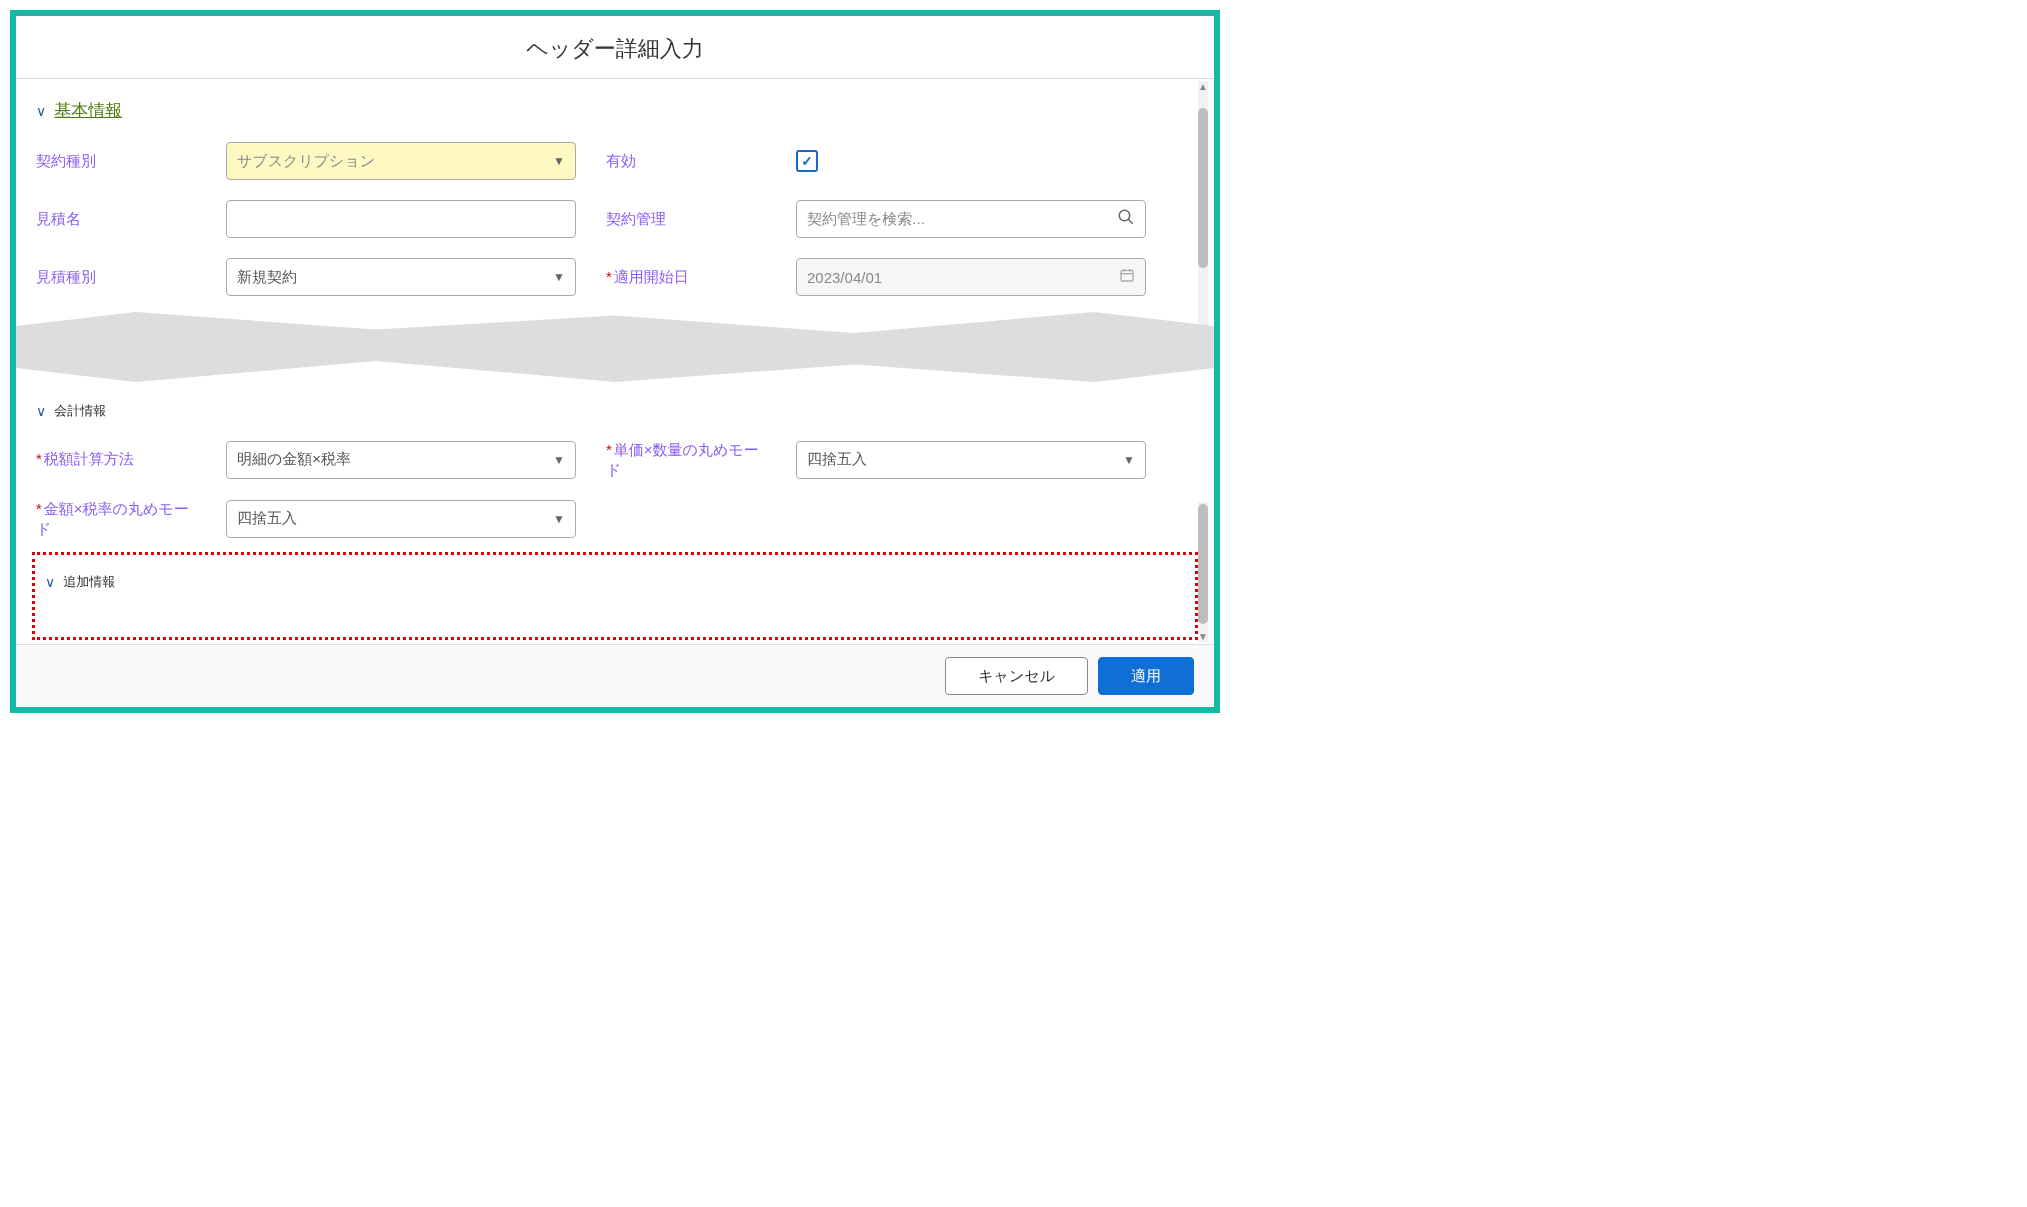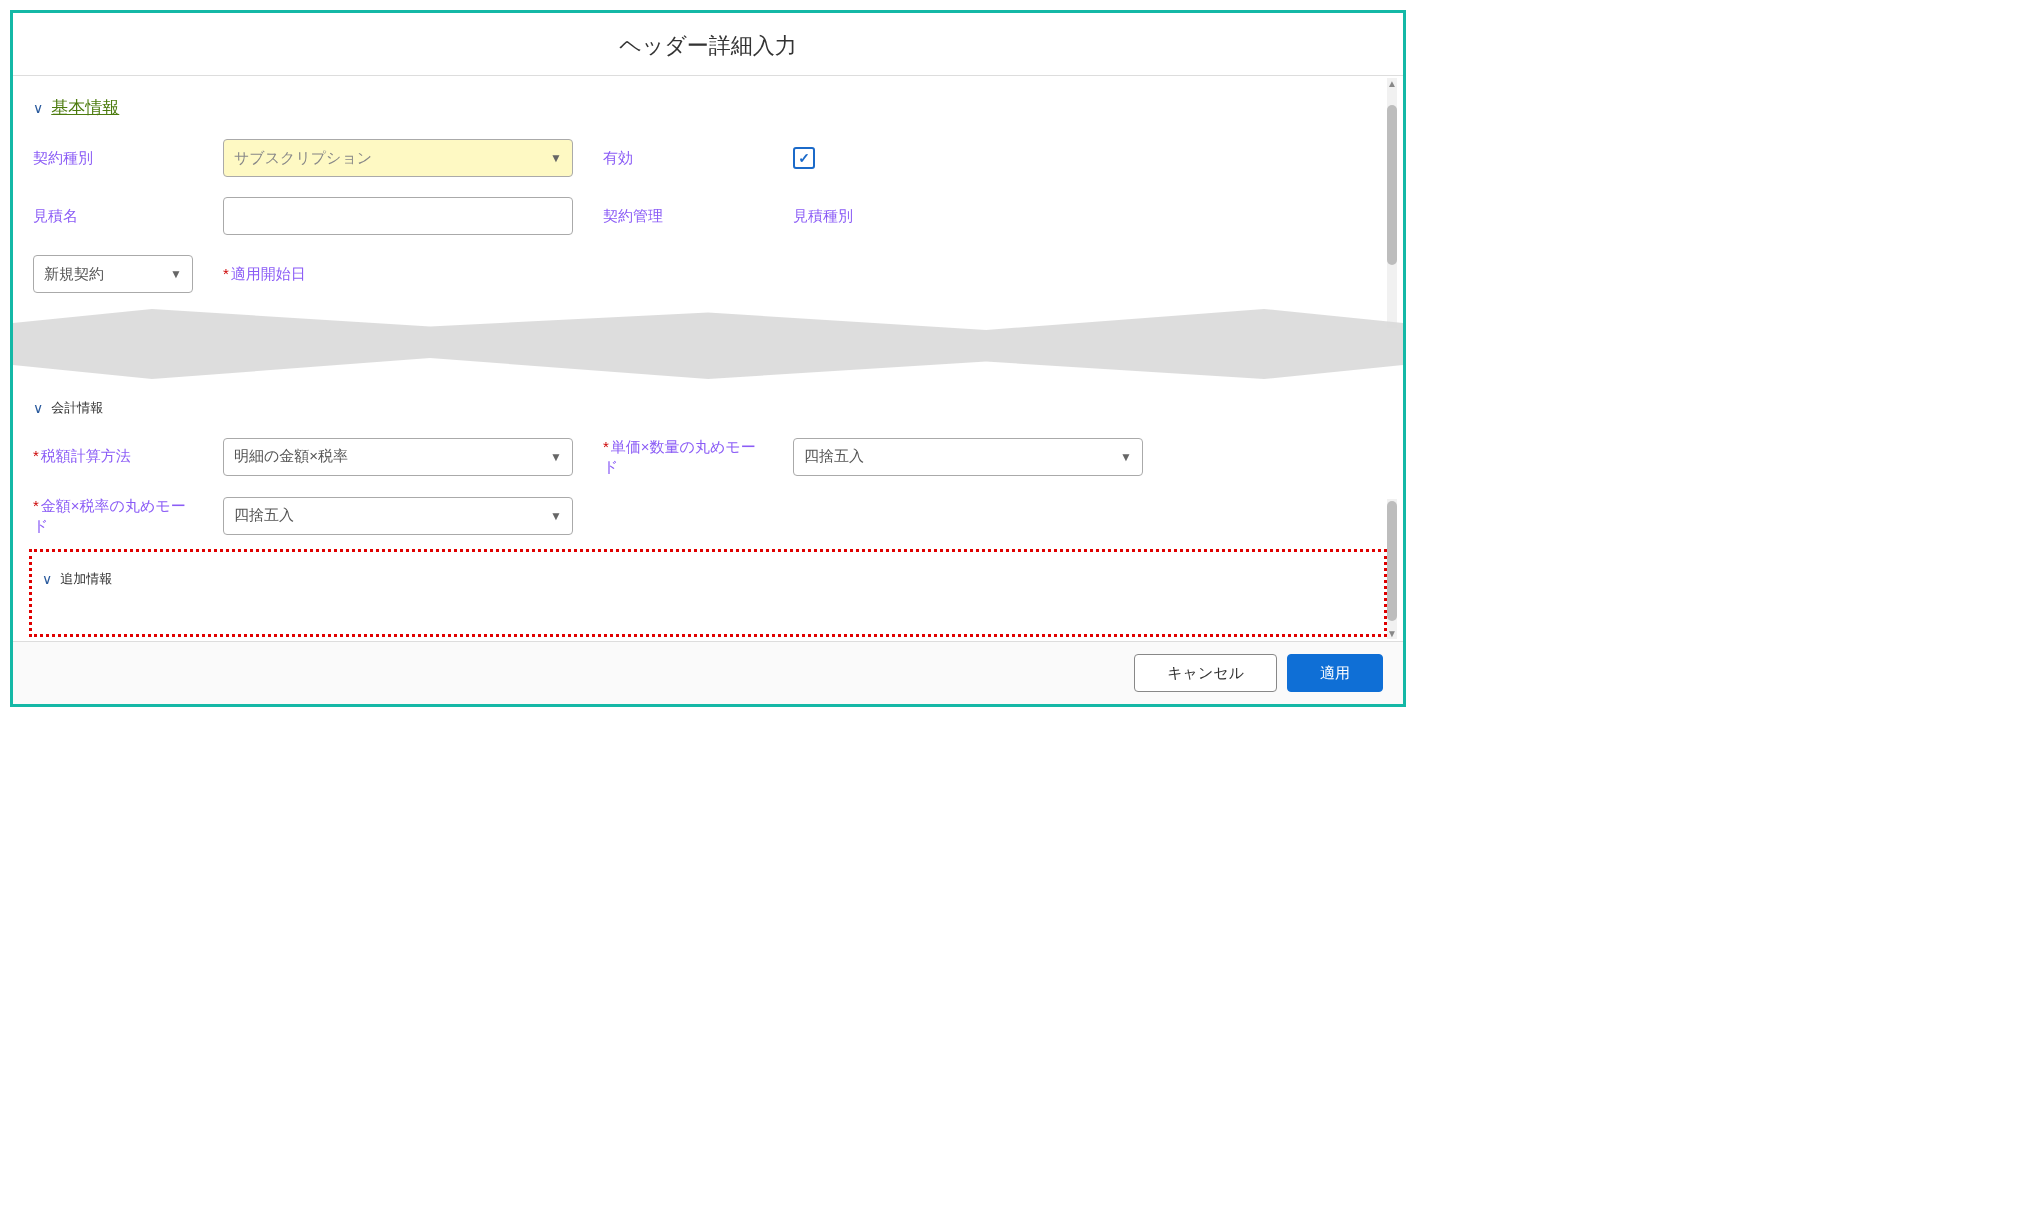--- a/index.html
+++ b/index.html
@@ -6,23 +6,23 @@
       box-sizing: border-box;
       margin: 0;
       padding: 0;
       font-family: "Yu Gothic", "Hiragino Sans", "Meiryo", sans-serif;
     }
     body {
       background: #fff;
       padding: 10px;
     }
     .modal {
-      border: 3px solid #14b8a6;
+      border: 6px solid #14b8a6;
       background: #fff;
-      width: 1396px;
+      width: 1210px;
       position: relative;
     }
     .modal-header {
       text-align: center;
       padding: 18px 0 14px;
       border-bottom: 1px solid #ddd;
       font-size: 22px;
       color: #333;
     }
     .modal-body {
@@ -223,28 +223,48 @@
 
         <div class="lbl">有効</div>
         <div>
           <div class="checkbox-wrap">✓</div>
         </div>
 
         <div class="lbl">見積名</div>
         <input class="input" type="text" style="">
 
         <div class="lbl">契約管理</div>
+        <div class="search-input">
+          <span>契約管理を検索...</span>
+          <span class="mag">
+            <svg width="18" height="18" viewBox="0 0 24 24" fill="none" stroke="#666" stroke-width="2">
+                <circle cx="10" cy="10" r="7"></circle>
+                <line x1="21" y1="21" x2="15" y2="15"></line>
+              </svg>
+          </span>
+        </div>
 
         <div class="lbl">見積種別</div>
         <div class="select">
           <span>新規契約</span>
           <span class="caret">▼</span>
         </div>
 
         <div class="lbl req">適用開始日</div>
+        <div class="date-input disabled">
+          <span>2023/04/01</span>
+          <span class="cal">
+            <svg width="16" height="16" viewBox="0 0 24 24" fill="#aaa">
+                <rect x="3" y="5" width="18" height="16" rx="2" fill="none" stroke="#aaa" stroke-width="2"></rect>
+                <line x1="3" y1="10" x2="21" y2="10" stroke="#aaa" stroke-width="2"></line>
+                <line x1="8" y1="3" x2="8" y2="7" stroke="#aaa" stroke-width="2"></line>
+                <line x1="16" y1="3" x2="16" y2="7" stroke="#aaa" stroke-width="2"></line>
+              </svg>
+          </span>
+        </div>
 
       </div>
     </div>
 
     <div class="breaker"></div>
 
     <div class="section">
       <div class="section-header">
         <span class="chev">∨</span>
         <span class="title">会計情報</span>

